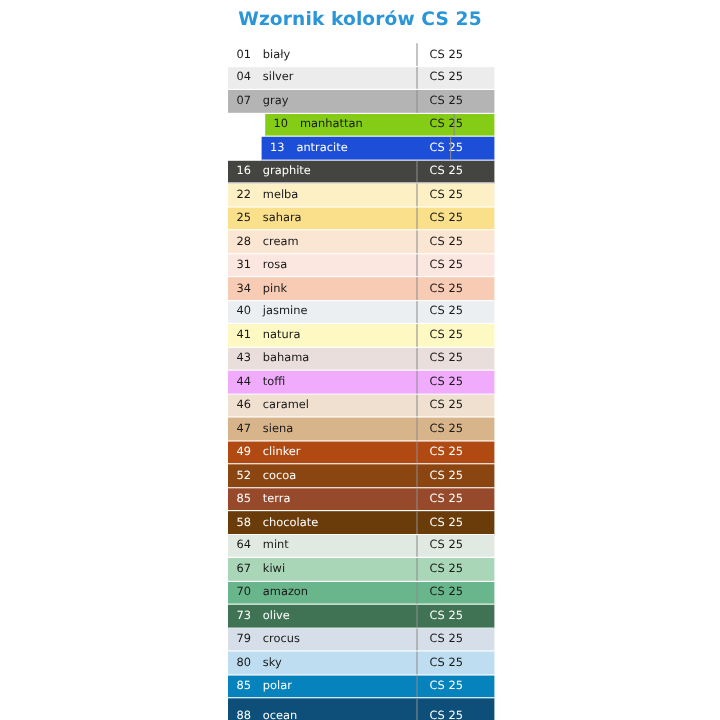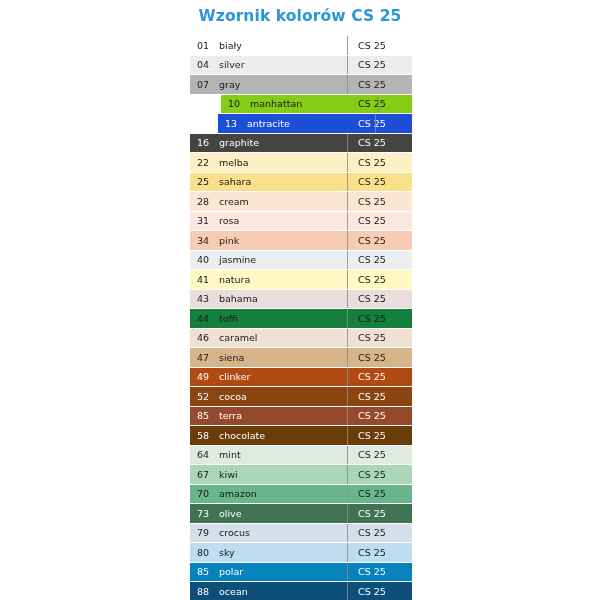--- a/index.html
+++ b/index.html
@@ -40,20 +40,21 @@
   .row {
     position: relative;
     display: flex;
     align-items: center;
     height: 19.5px;
     box-sizing: border-box;
     border-bottom: 1px solid #ffffff;
   }
   .row:last-child {
     border-bottom: none;
+    align-items: flex-end;
   }
   .code {
     width: 27px;
     padding-left: 7px;
     box-sizing: border-box;
     font-size: 9.5px;
     font-family: "DejaVu Sans", sans-serif;
     line-height: 1;
   }
   .name {
@@ -166,21 +167,21 @@
         <span class="name">natura</span>
         <span class="divider"></span>
         <span class="series">CS 25</span>
       </div>
       <div class="row" style="background: rgb(234, 222, 221); color: rgb(26, 26, 26);">
         <span class="code">43</span>
         <span class="name">bahama</span>
         <span class="divider"></span>
         <span class="series">CS 25</span>
       </div>
-      <div class="row" style="background: #15803d; color: rgb(26, 26, 26);">
+      <div class="row" style="background: #f0abfc; color: rgb(26, 26, 26);">
         <span class="code">44</span>
         <span class="name">toffi</span>
         <span class="divider"></span>
         <span class="series">CS 25</span>
       </div>
       <div class="row" style="background: rgb(240, 224, 208); color: rgb(26, 26, 26);">
         <span class="code">46</span>
         <span class="name">caramel</span>
         <span class="divider"></span>
         <span class="series">CS 25</span>

